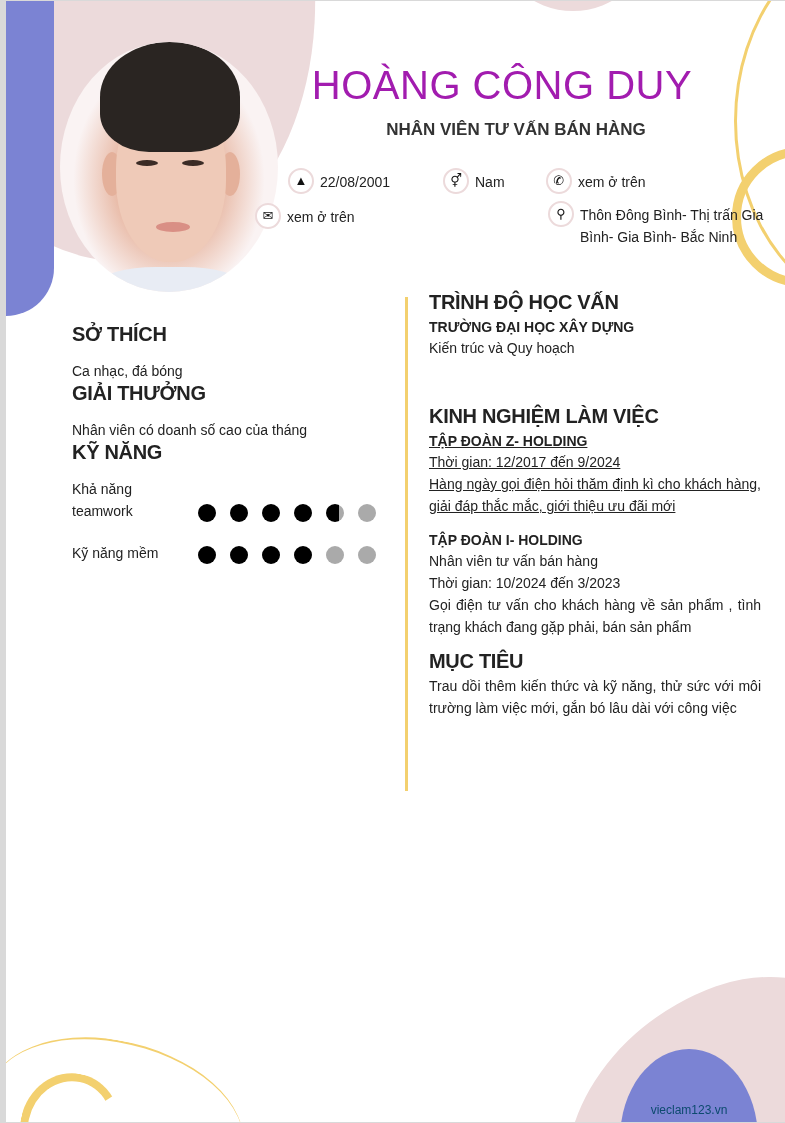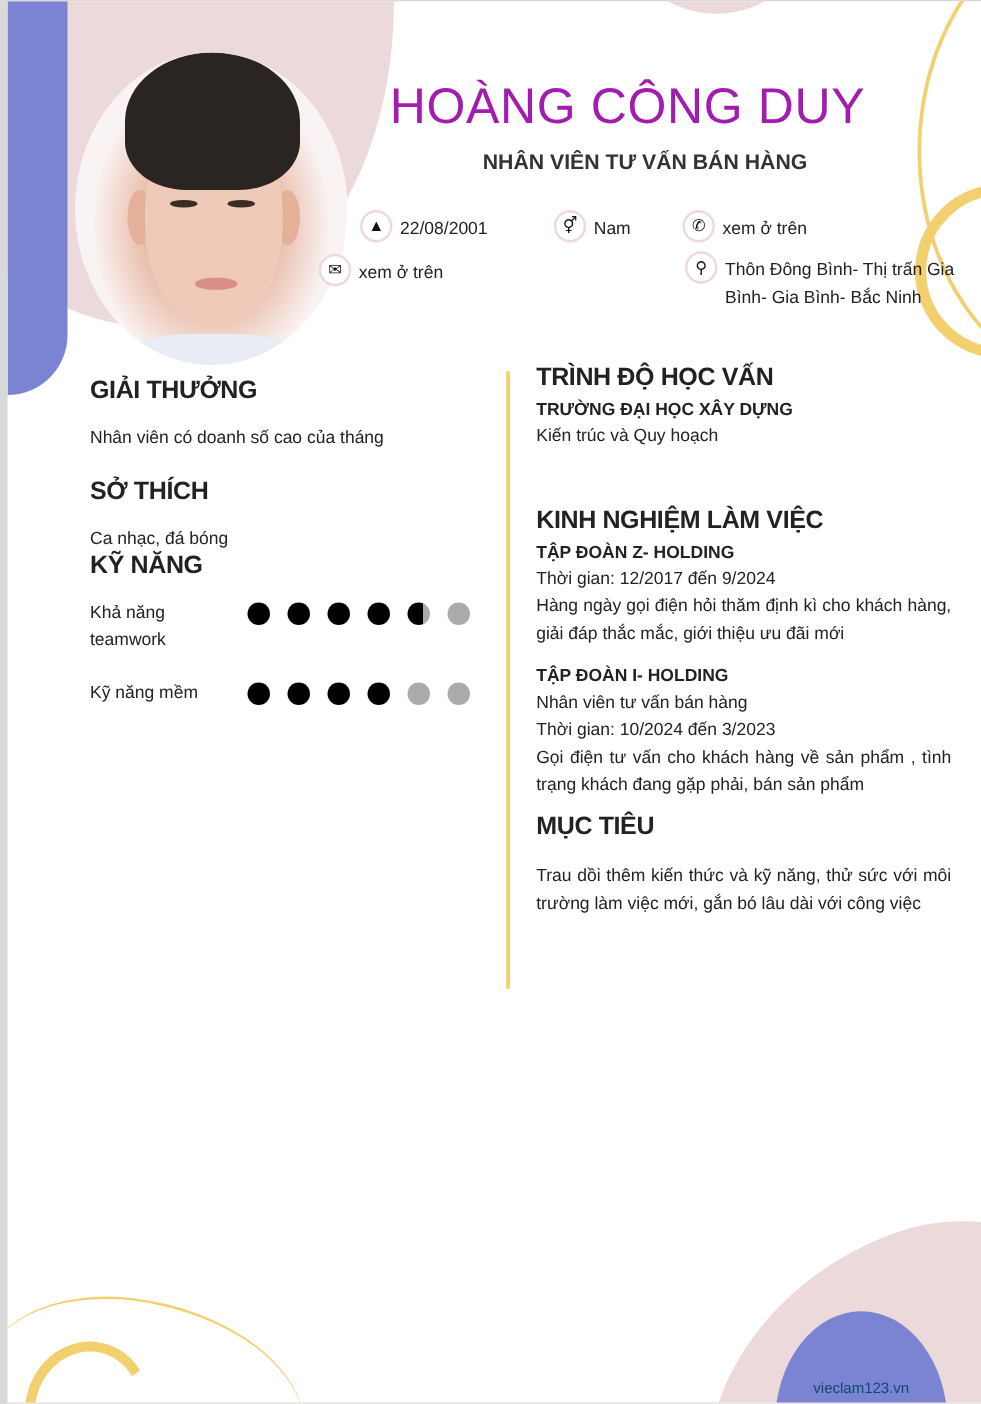--- a/index.html
+++ b/index.html
@@ -42,21 +42,21 @@
   .c-gender { left: 437px; top: 170px; }
   .c-phone { left: 540px; top: 170px; }
   .c-email { left: 249px; top: 205px; }
   .c-address { left: 542px; top: 203px; width: 225px; }
 
   
   .left { position: absolute; left: 66px; top: 300px; width: 310px; }
   .sec-h { font-size: 20px; font-weight: bold; color: #222; letter-spacing: -0.3px; }
   .txt { font-size: 14px; color: #222; line-height: 22px; }
 
-  .skill-row { display: flex; align-items: flex-start; }
+  .skill-row { display: flex; align-items: flex-end; }
   .skill-label { width: 120px; font-size: 14px; line-height: 22px; color: #222; }
   .dots { display: flex; gap: 14px; margin-left: 6px; margin-top: 4px; }
   .dot { width: 18px; height: 18px; border-radius: 50%; background: #aaaaaa; }
   .dot.full { background: #000; }
   .dot.half { background: linear-gradient(90deg, #000 0 70%, #aaaaaa 70% 100%); }
 
   
   .vline { position: absolute; left: 399px; top: 296px; width: 3px; height: 494px; background: #f3d06f; }
 
   
@@ -109,28 +109,28 @@
   <div class="contact c-email">
     <span class="ic">✉</span>
     <span>xem ở trên</span>
   </div>
   <div class="contact c-address">
     <span class="ic">⚲</span>
     <span>Thôn Đông Bình- Thị trấn Gia Bình- Gia Bình- Bắc Ninh</span>
   </div>
 
   <div class="left">
+    <section style="margin-top:22px;">
+      <h2 class="sec-h">SỞ THÍCH</h2>
+      <p class="txt" style="margin-top:14px;">Ca nhạc, đá bóng</p>
+    </section>
+
     <section>
       <h2 class="sec-h">GIẢI THƯỞNG</h2>
       <p class="txt" style="margin-top:14px;">Nhân viên có doanh số cao của tháng</p>
-    </section>
-
-    <section style="margin-top:22px;">
-      <h2 class="sec-h">SỞ THÍCH</h2>
-      <p class="txt" style="margin-top:14px;">Ca nhạc, đá bóng</p>
     </section>
 
     <section style="">
       <h2 class="sec-h">KỸ NĂNG</h2>
 
       <div class="skill-row" style="margin-top:14px;">
         <div class="skill-label">Khả năng teamwork</div>
         <div class="dots">
           <span class="dot full"></span>
           <span class="dot full"></span>
@@ -160,33 +160,33 @@
   <div class="right">
     <section>
       <h2 class="sec-h">TRÌNH ĐỘ HỌC VẤN</h2>
       <div class="sub-h" style="margin-top:3px;">TRƯỜNG ĐẠI HỌC XÂY DỰNG</div>
       <p class="txt">Kiến trúc và Quy hoạch</p>
     </section>
 
     <section style="margin-top:46px;">
       <h2 class="sec-h">KINH NGHIỆM LÀM VIỆC</h2>
 
-      <div style="margin-top:3px;">
+      <div style="margin-top:3px;text-decoration:underline;">
         <div class="sub-h">TẬP ĐOÀN Z- HOLDING</div>
         <p class="txt">Thời gian: 12/2017 đến 9/2024</p>
         <p class="txt just">Hàng ngày gọi điện hỏi thăm định kì cho khách hàng, giải đáp thắc mắc, giới thiệu ưu đãi mới</p>
       </div>
 
       <div style="margin-top:13px;">
         <div class="sub-h">TẬP ĐOÀN I- HOLDING</div>
         <p class="txt">Nhân viên tư vấn bán hàng</p>
         <p class="txt">Thời gian: 10/2024 đến 3/2023</p>
         <p class="txt just">Gọi điện tư vấn cho khách hàng về sản phẩm , tình trạng khách đang gặp phải, bán sản phẩm</p>
       </div>
     </section>
 
     <section style="margin-top:12px;">
       <h2 class="sec-h">MỤC TIÊU</h2>
-      <p class="txt just" style="margin-top:16px;">Trau dồi thêm kiến thức và kỹ năng, thử sức với môi trường làm việc mới, gắn bó lâu dài với công việc</p>
+      <p class="txt just" style="margin-top:2px;">Trau dồi thêm kiến thức và kỹ năng, thử sức với môi trường làm việc mới, gắn bó lâu dài với công việc</p>
     </section>
   </div>
 
 </div>
 
 </body></html>

